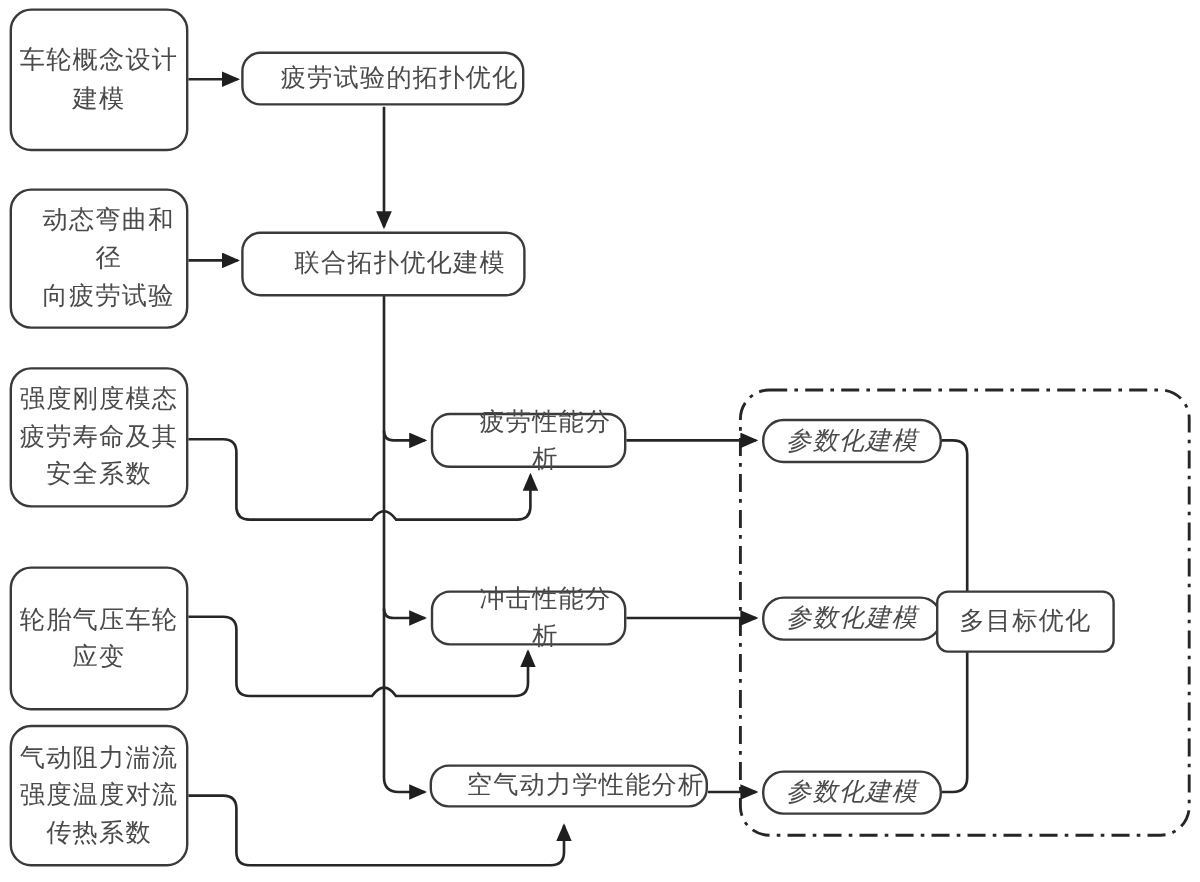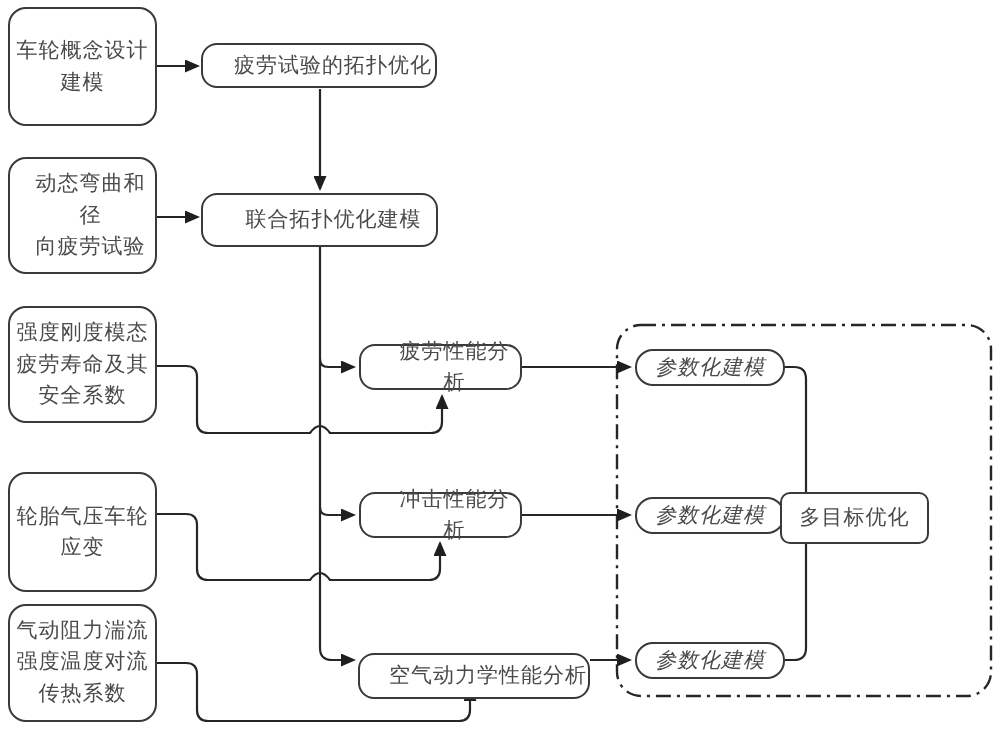--- a/index.html
+++ b/index.html
@@ -100,33 +100,33 @@
   <div class="node input" style="left:8px; top:157px; width:149px; height:117px;padding-left:16px;">动态弯曲和径
 向疲劳试验</div>
 
   <div class="node input" style="left:8px; top:306px; width:149px; height:117px;">强度刚度模态
 疲劳寿命及其
 安全系数</div>
 
   <div class="node input" style="left:8px; top:472px; width:149px; height:120px;">轮胎气压车轮
 应变</div>
 
-  <div class="node input" style="left:8px; top:604px; width:149px; height:118px;font-family:Liberation Mono, monospace;">气动阻力湍流
+  <div class="node input" style="left:8px; top:604px; width:149px; height:118px;">气动阻力湍流
 强度温度对流
 传热系数</div>
 
   <div class="node process" style="left:201px; top:43px; width:236px; height:45px;">疲劳试验的拓扑优化</div>
 
   <div class="node process" style="left:201px; top:193px; width:237px; height:54px;">联合拓扑优化建模</div>
 
   <div class="node process" style="left:359px; top:344px; width:163px; height:46px;">疲劳性能分析</div>
 
   <div class="node process" style="left:359px; top:492px; width:163px; height:46px;">冲击性能分析</div>
 
-  <div class="node process" style="left:358px; top:637px; width:232px; height:46px;margin-top:16px;">空气动力学性能分析</div>
+  <div class="node process" style="left:358px; top:637px; width:232px; height:36px;">空气动力学性能分析</div>
 
   <div class="node pill" style="left:635px; top:349px; width:150px; height:37px;">参数化建模</div>
 
   <div class="node pill" style="left:635px; top:497px; width:150px; height:37px;">参数化建模</div>
 
   <div class="node pill" style="left:635px; top:642px; width:150px; height:37px;">参数化建模</div>
 
   <div class="node result" style="left:780px; top:492px; width:149px; height:52px;border-radius:10px;">多目标优化</div>
 
 </div>

